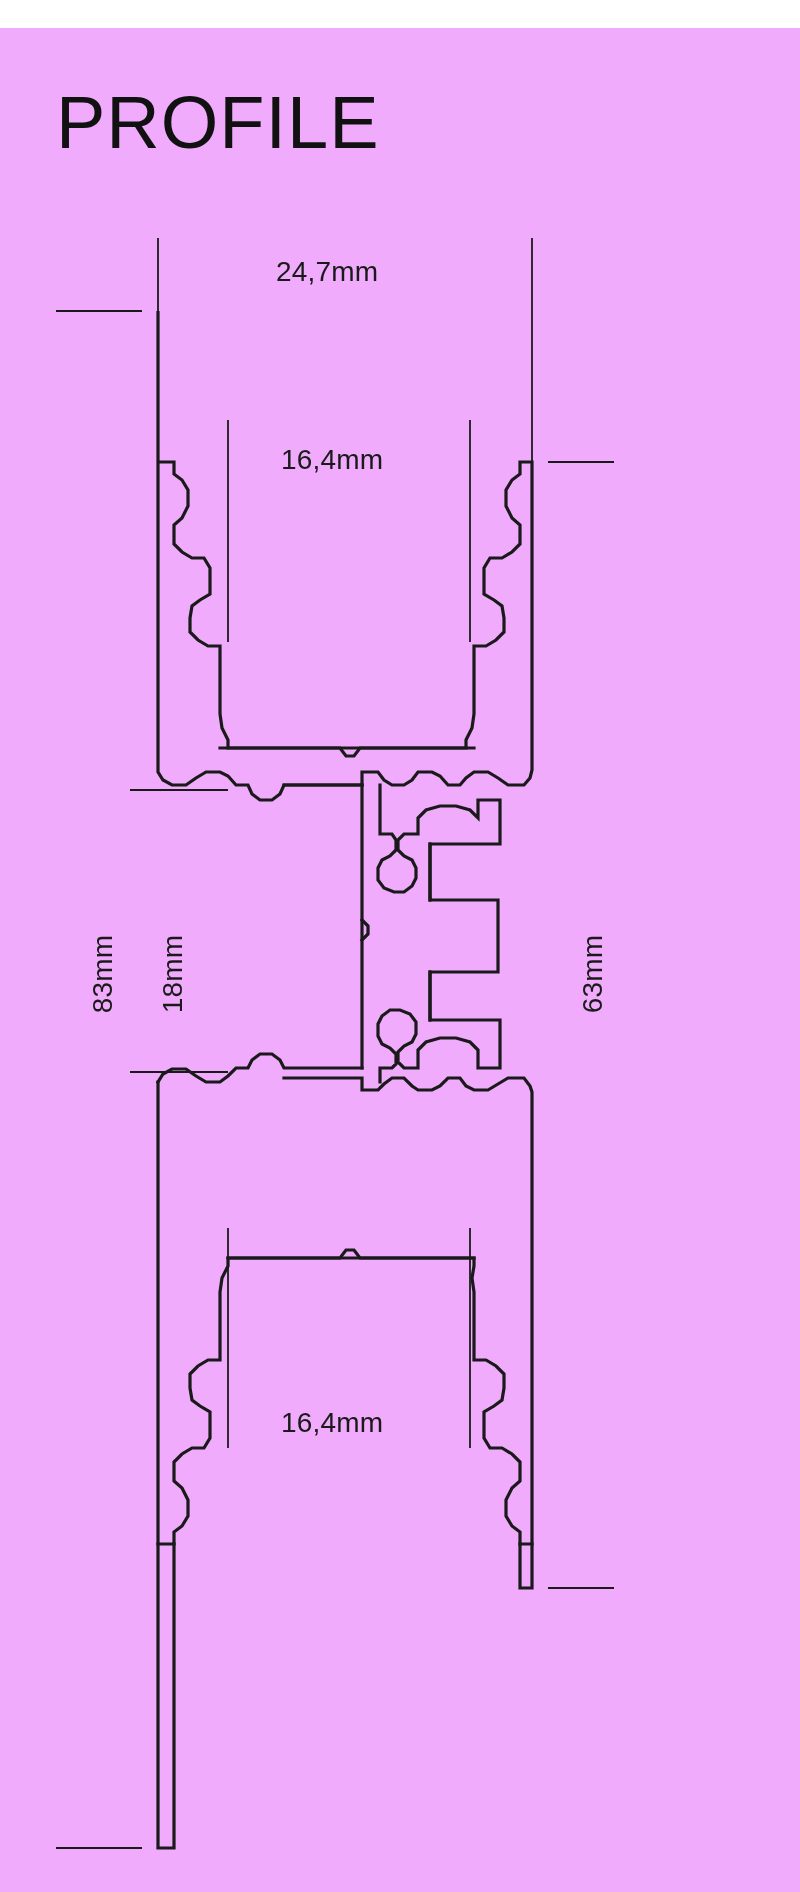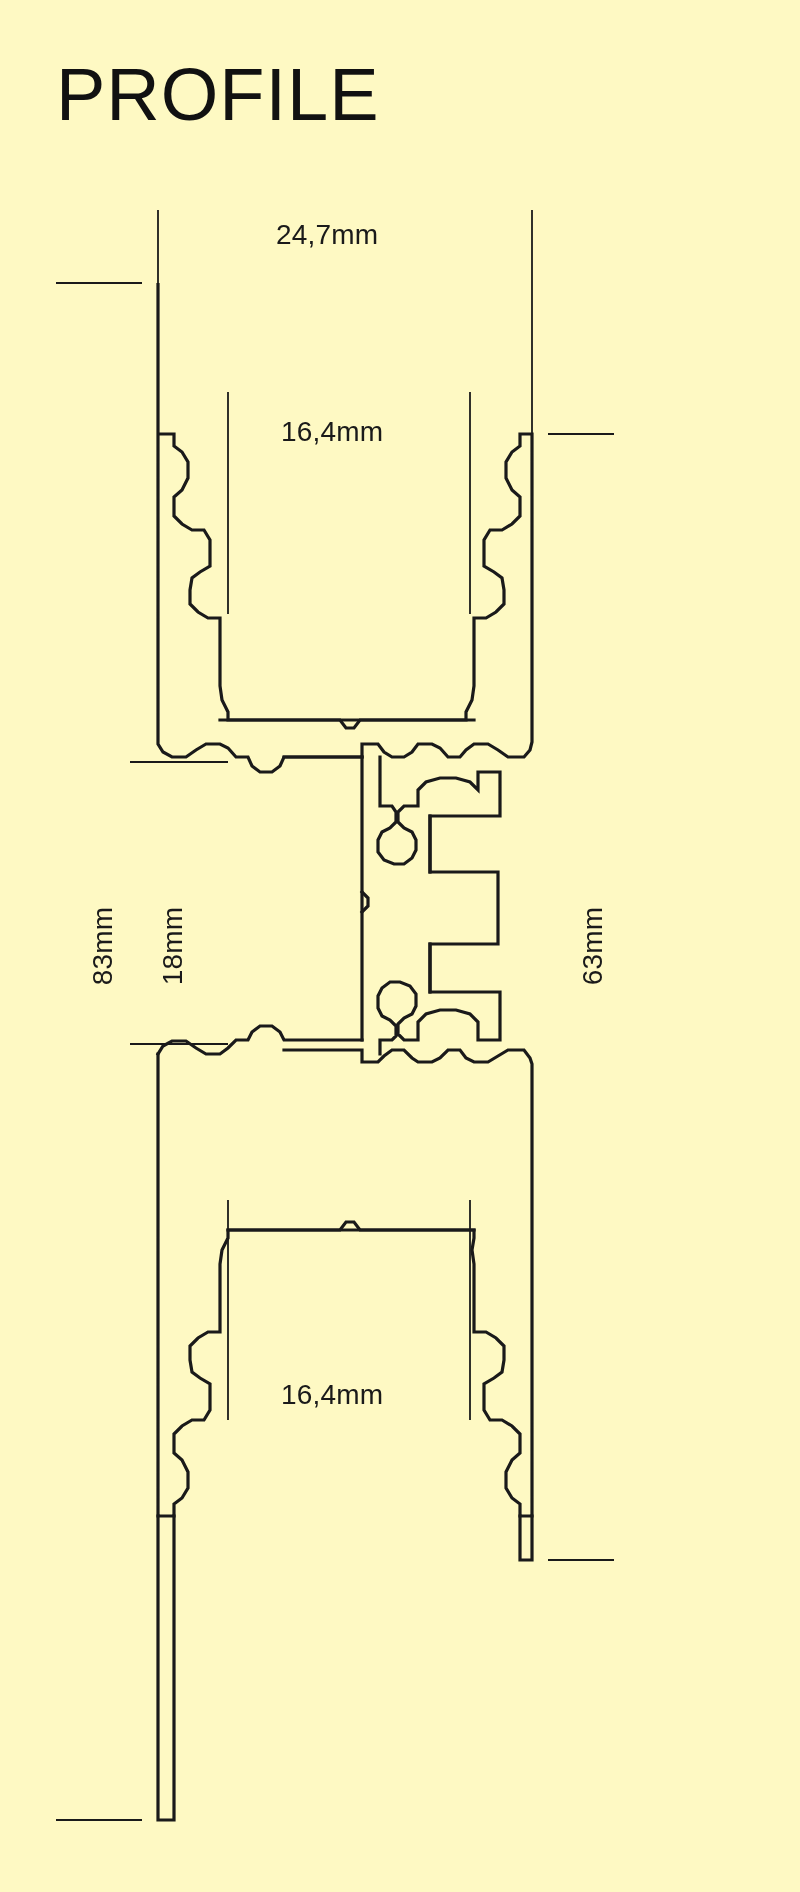--- a/index.html
+++ b/index.html
@@ -12,21 +12,22 @@
     width: 800px;
     height: 1892px;
     position: relative;
     font-family: "Liberation Sans", sans-serif;
     color: #111111;
     overflow: hidden;
   }
   #sheet {
     position: absolute;
     inset: 0;
-    background: #fef9c3;
+    background: #f0abfc;
+    margin-top: 28px;
   }
   #title {
     position: absolute;
     left: 56px;
     top: 58px;
     font-size: 74px;
     font-weight: 300;
     letter-spacing: 1px;
     line-height: 1;
     color: #111111;
@@ -44,21 +45,21 @@
     font-size: 28px;
     font-weight: 400;
     color: #1a1a1a;
     white-space: nowrap;
     letter-spacing: 0.2px;
   }
   .dim-label.vertical {
     transform-origin: 50% 50%;
     transform: rotate(-90deg);
   }
-  #lbl-width-top   { left: 276px; top: 219px; }
+  #lbl-width-top   { left: 276px; top: 228px; }
   #lbl-inner-top   { left: 281px; top: 416px; }
   #lbl-inner-bot   { left: 281px; top: 1379px; }
   #lbl-h83  { left: 43px;  top: 930px;  width: 120px; text-align: center; }
   #lbl-h18  { left: 113px; top: 930px;  width: 120px; text-align: center; }
   #lbl-h63  { left: 533px; top: 930px;  width: 120px; text-align: center; }
 </style>
 </head>
 <body>
 
 <div id="sheet">

